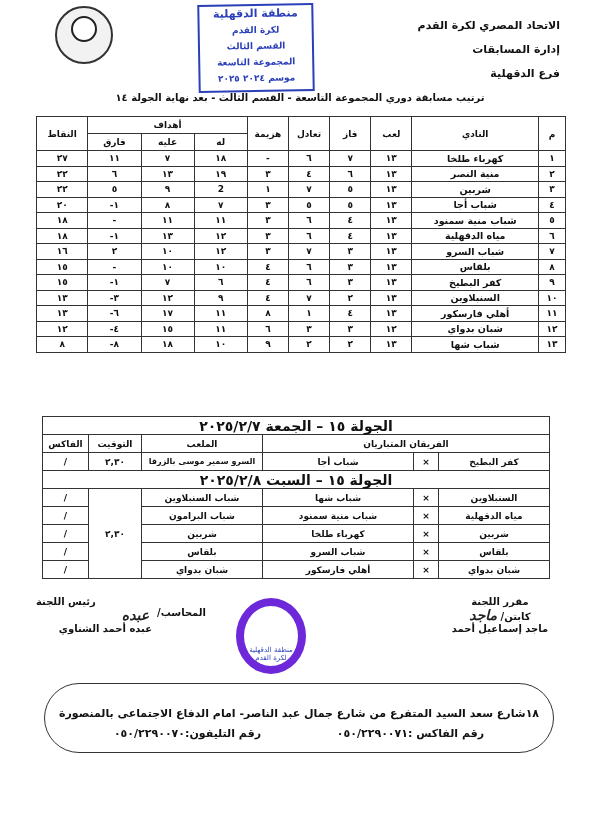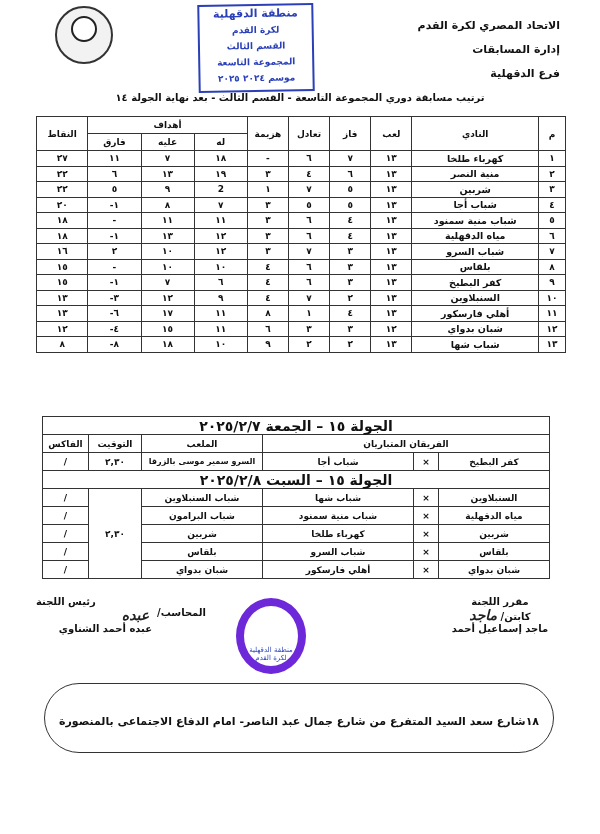--- a/index.html
+++ b/index.html
@@ -16,21 +16,21 @@
   .standings th{height:16px;font-weight:bold;}
   .standings td{height:14.5px;}
   .standings td.club{font-size:9.5px;}
   .fixtures{left:42px;top:416px;width:508px;}
   .fixtures td,.fixtures th{height:17px;font-size:9px;}
   .fixtures .round{font-size:14px;}
   .fixtures .vs{width:24px;}
   .sig{position:absolute;font-size:10px;font-weight:bold;direction:rtl;text-align:center;}
   .scribble{font-family:Liberation Sans, sans-serif;font-style:italic;font-size:14px;color:#222;}
   .seal{position:absolute;left:236px;top:598px;width:70px;height:76px;border:8px solid #6d28d9;border-radius:50%;color:#2a3fb8;font-size:7px;display:flex;align-items:flex-end;justify-content:center;padding-bottom:4px;box-sizing:border-box;text-align:center;}
-  .addr{position:absolute;left:44px;top:683px;width:510px;height:70px;border:1.5px solid #333;border-radius:40px;direction:rtl;text-align:center;font-size:11px;font-weight:bold;line-height:20px;padding-top:28px;box-sizing:border-box;}
+  .addr{position:absolute;left:44px;top:683px;width:510px;height:70px;border:1.5px solid #333;border-radius:40px;direction:rtl;text-align:center;font-size:11px;font-weight:bold;line-height:20px;padding-top:20px;box-sizing:border-box;}
   .addr .line2 span{margin:0 36px;}
 </style>
 </head>
 <body>
 
 <div class="org">
   <div>الاتحاد المصري لكرة القدم</div>
   <div>إدارة المسابقات</div>
   <div>فرع الدقهلية</div>
 </div>
@@ -304,13 +304,17 @@
   <div style="text-align:left;padding-right:60px">رئيس اللجنة</div>
   <div style="display:flex;direction:rtl;justify-content:flex-start;gap:8px;">
     <span>المحاسب/</span>
     <span class="scribble">عبده</span>
   </div>
   <div style="text-align:right;padding-right:54px">عبده أحمد الشناوي</div>
 </div>
 
 <div class="addr">
   <div>١٨شارع سعد السيد المتفرع من شارع جمال عبد الناصر- امام الدفاع الاجتماعى بالمنصورة</div>
+  <div class="line2">
+    <span>رقم الفاكس :٠٥٠/٢٢٩٠٠٧١</span>
+    <span>رقم التليفون:٠٥٠/٢٢٩٠٠٧٠</span>
+  </div>
 </div>
 
 </body></html>

